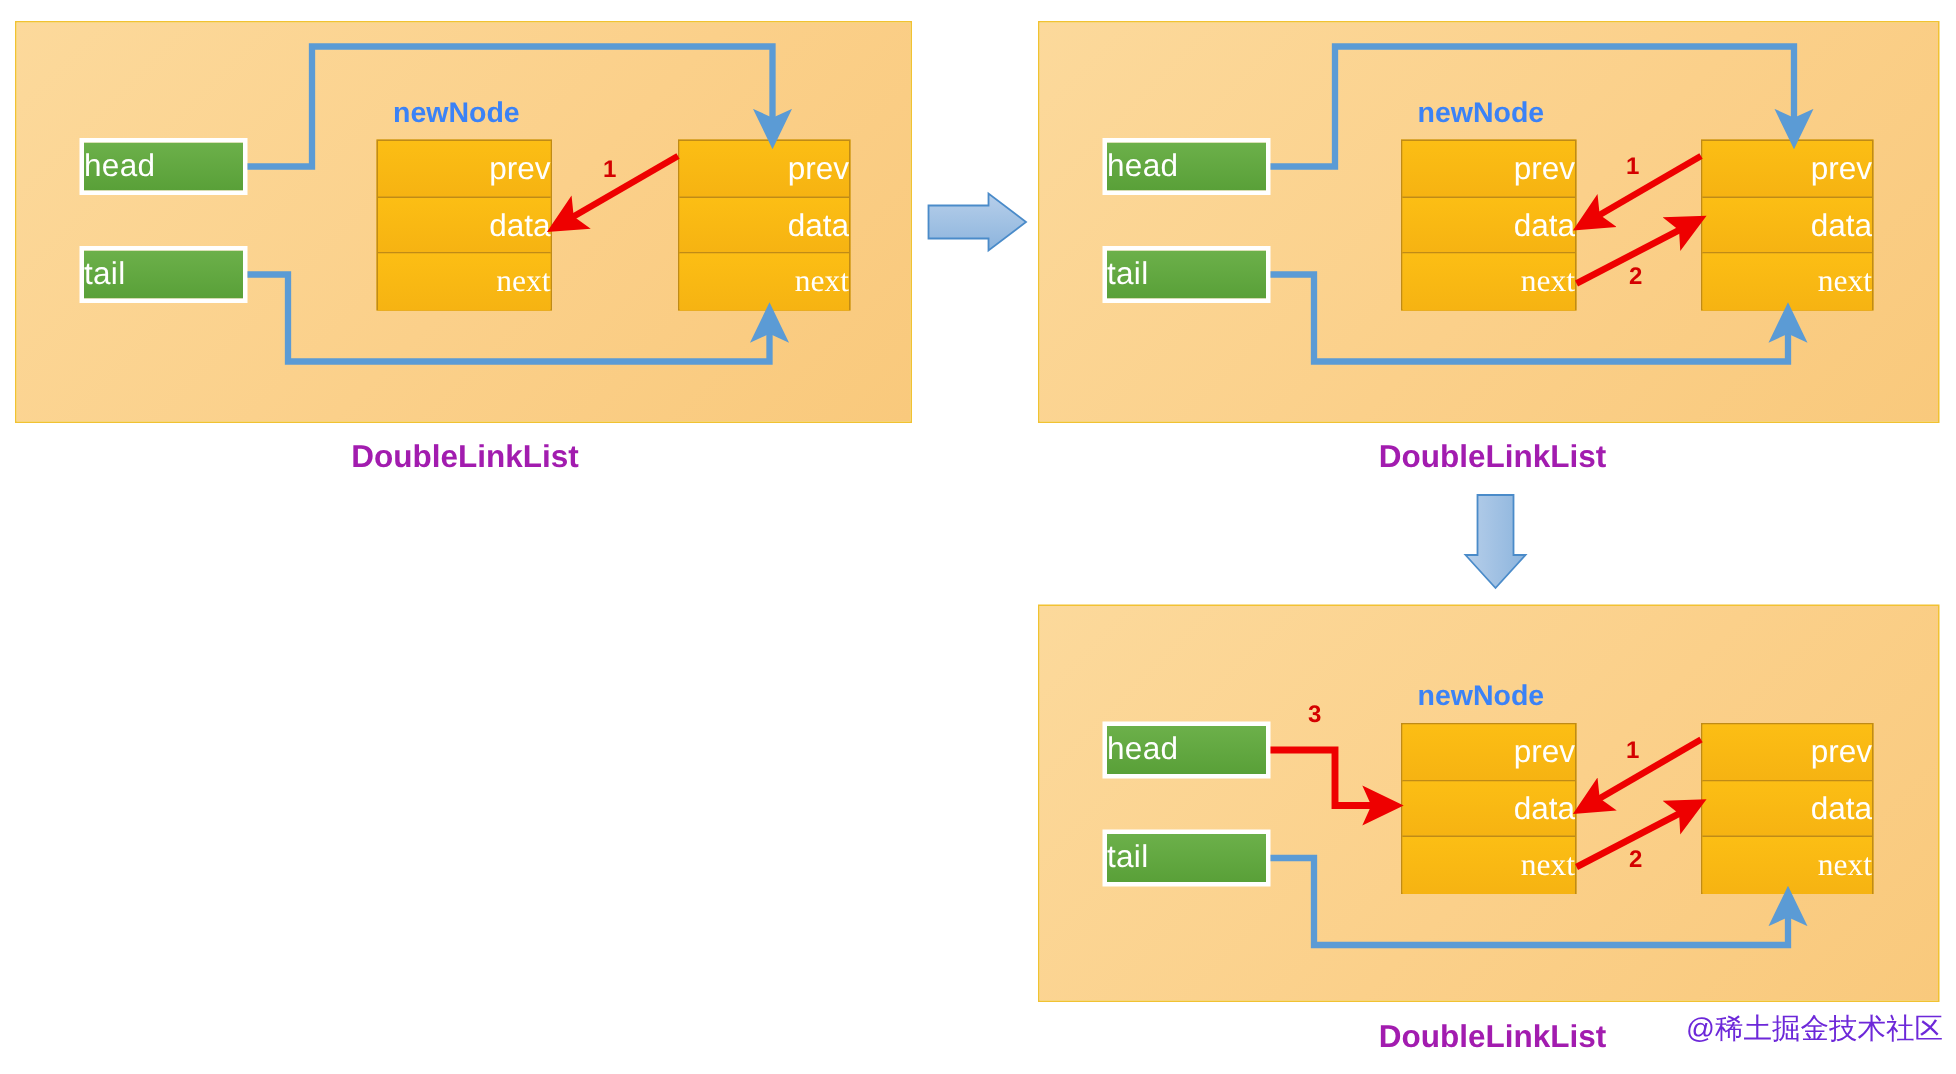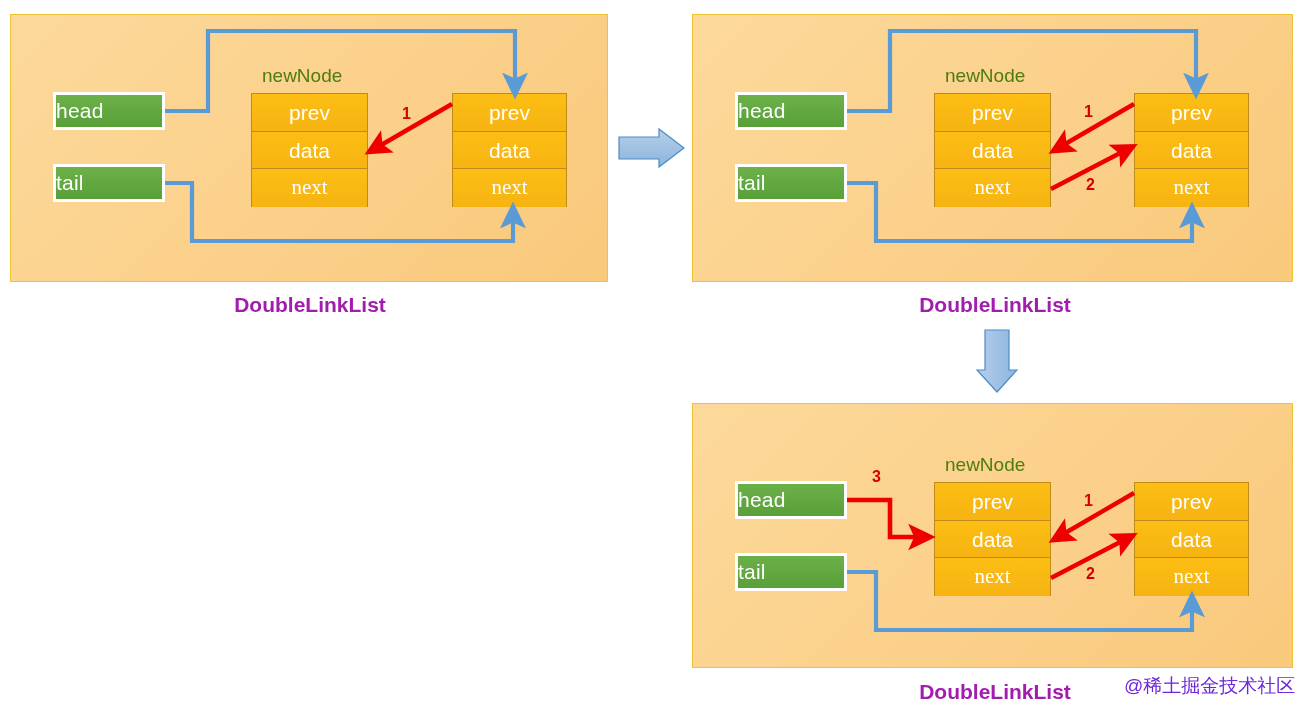--- a/index.html
+++ b/index.html
@@ -47,35 +47,35 @@
   
   .node {
     position: absolute;
     box-sizing: border-box;
     border: 1px solid #c08b16;
     background: #f8b71a;
   }
   .node .cell {
     height: 37.6px;
     line-height: 37.6px;
-    text-align: center;
+    text-align: right;
     color: #ffffff;
     font-size: 21px;
     background: linear-gradient(180deg, #fcbe14 0%, #f6b312 100%);
     border-bottom: 1px solid #c08b16;
     box-sizing: border-box;
   }
   .node .cell:last-child { border-bottom: none; font-family: Liberation Serif, serif; }
 
   
   .nodelabel {
     position: absolute;
     font-size: 19px;
-    font-weight: normal;
-    color: #4d7c0f;
+    font-weight: bold;
+    color: #3b82f6;
     white-space: nowrap;
   }
   .caption {
     position: absolute;
     font-size: 21px;
     font-weight: bold;
     color: #a21caf;
     white-space: nowrap;
     text-align: center;
   }

